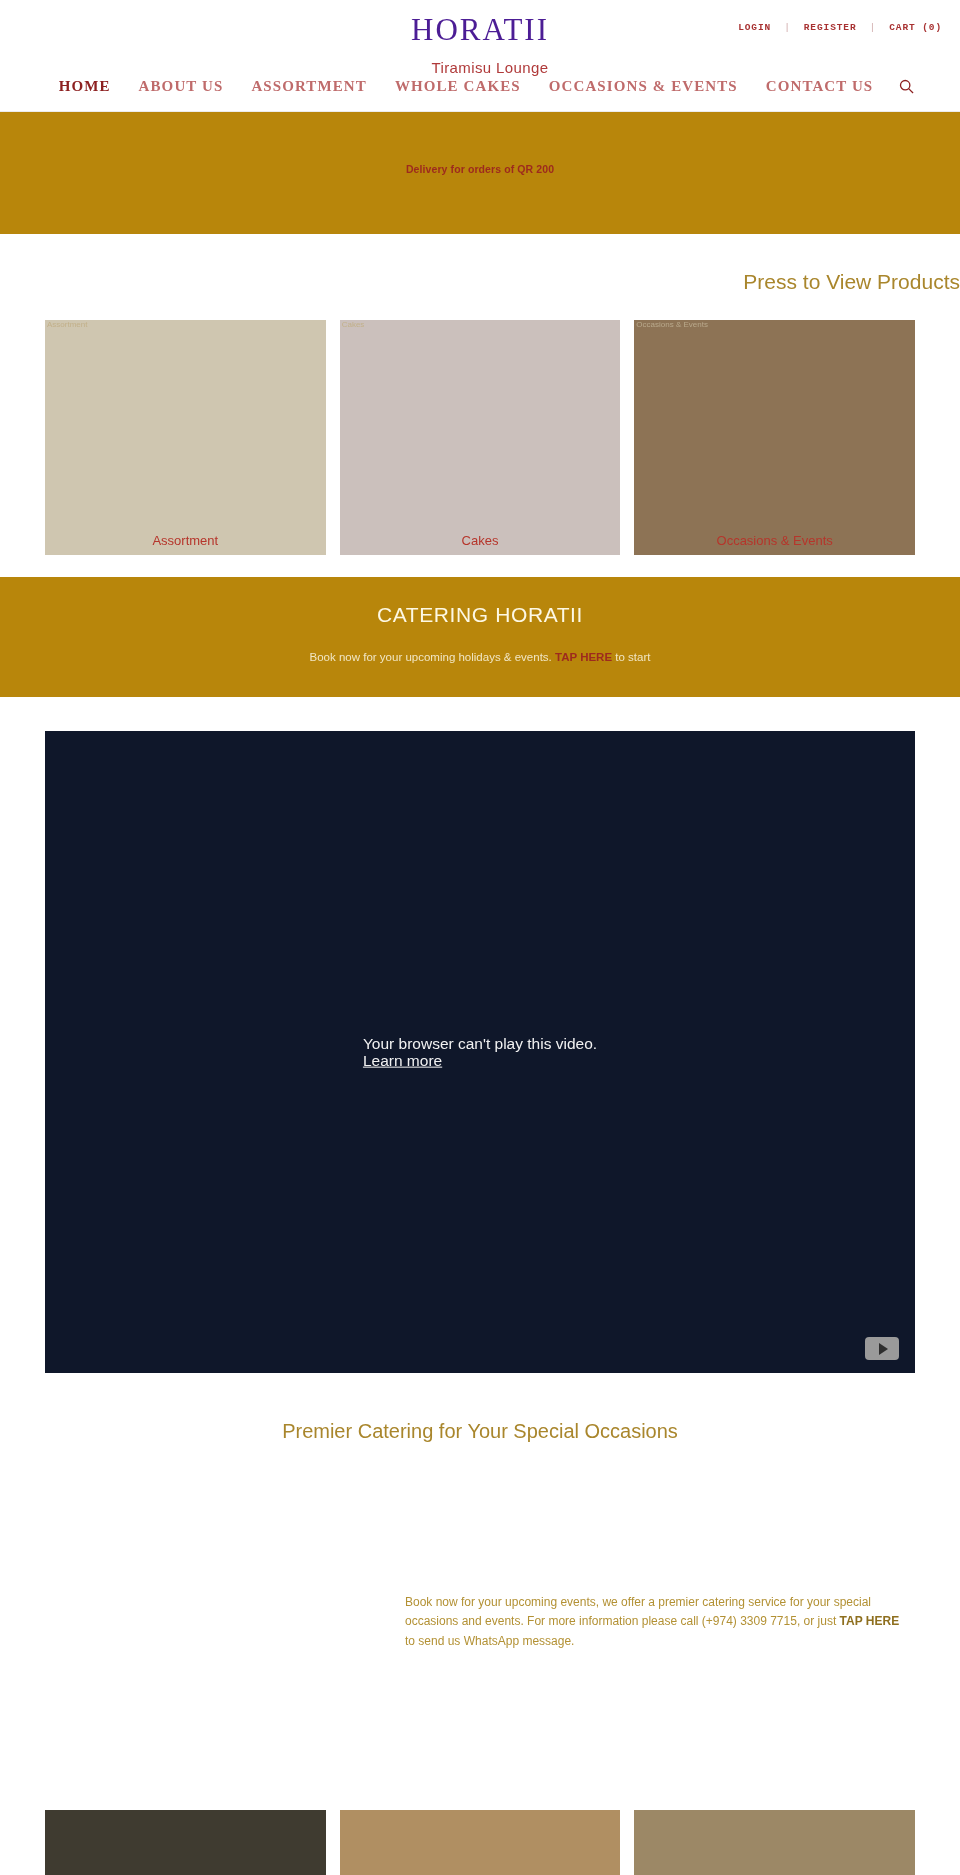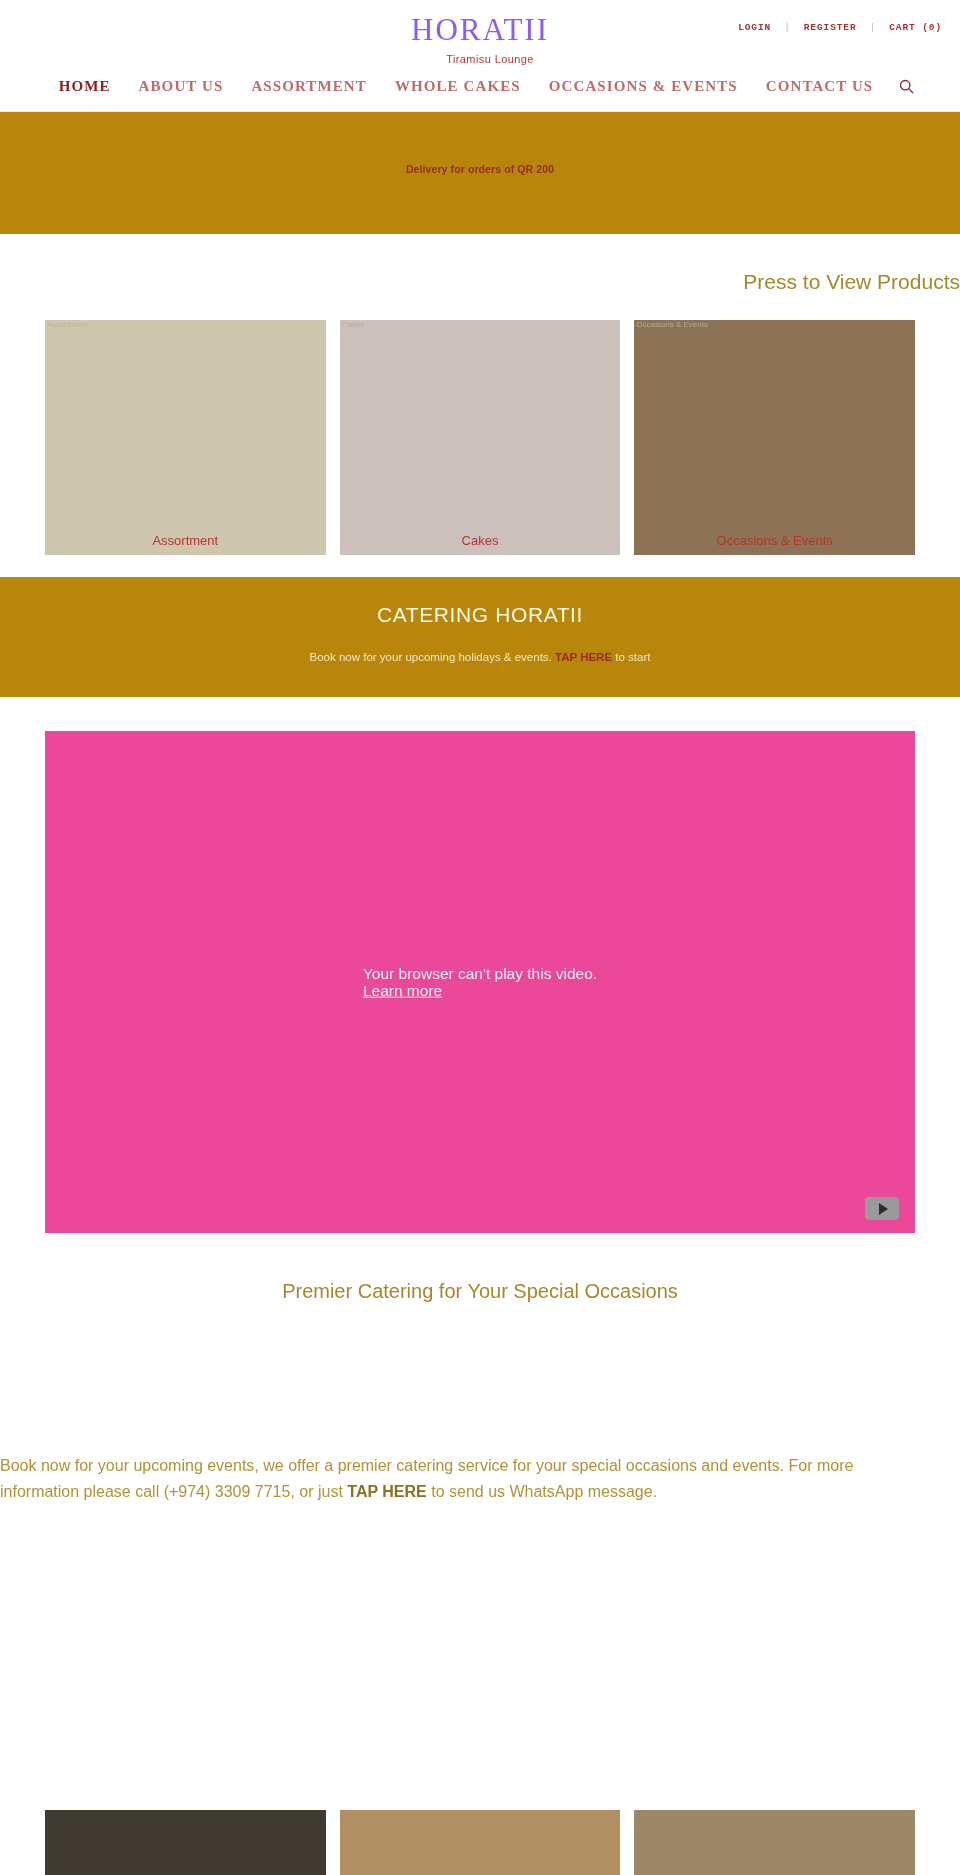--- a/index.html
+++ b/index.html
@@ -22,30 +22,30 @@
   .brand {
     position: absolute;
     left: 0; right: 0;
     top: 14px;
     text-align: center;
   }
   .brand-name {
     font-family: "Liberation Serif", serif;
     font-size: 31px;
     letter-spacing: 2px;
-    color: #8b5cf6;
+    color: #4c1d95;
     line-height: 1.05;
     font-weight: normal;
   }
   .brand-sub {
     font-family: "Liberation Sans", sans-serif;
-    font-size: 11px;
+    font-size: 15px;
     color: #b03a3a;
     letter-spacing: .4px;
-    margin-top: 6px;
+    margin-top: 12px;
     padding-left: 20px;
   }
   .account-links {
     position: absolute;
     right: 18px;
     top: 22px;
     display: flex;
     align-items: center;
     gap: 13px;
     font-family: "Liberation Mono", monospace;
@@ -179,22 +179,22 @@
     cursor: pointer;
   }
 
   
   .video-wrap {
     padding: 34px 45px 0 45px;
   }
   .video-box {
     position: relative;
     width: 100%;
-    height: 502px;
-    background: #ec4899;
+    height: 642px;
+    background: #0f172a;
   }
   .video-msg {
     position: absolute;
     top: 50%;
     left: 50%;
     transform: translate(-50%, -50%);
     text-align: left;
     color: #f2f2f2;
     font-size: 15.5px;
     line-height: 1.12;
@@ -230,22 +230,23 @@
     padding-top: 47px;
   }
   .premier-title {
     text-align: center;
     font-size: 20px;
     color: #a9862c;
     font-weight: normal;
   }
   .premier-body {
     margin-top: 150px;
+    padding-left: 405px;
     padding-right: 60px;
-    font-size: 16px;
+    font-size: 12px;
     line-height: 1.62;
     color: #b39134;
   }
   .premier-body b { color: #8e6f1f; }
 
   
   .footer-strip {
     position: absolute;
     left: 0; right: 0;
     bottom: 0;

